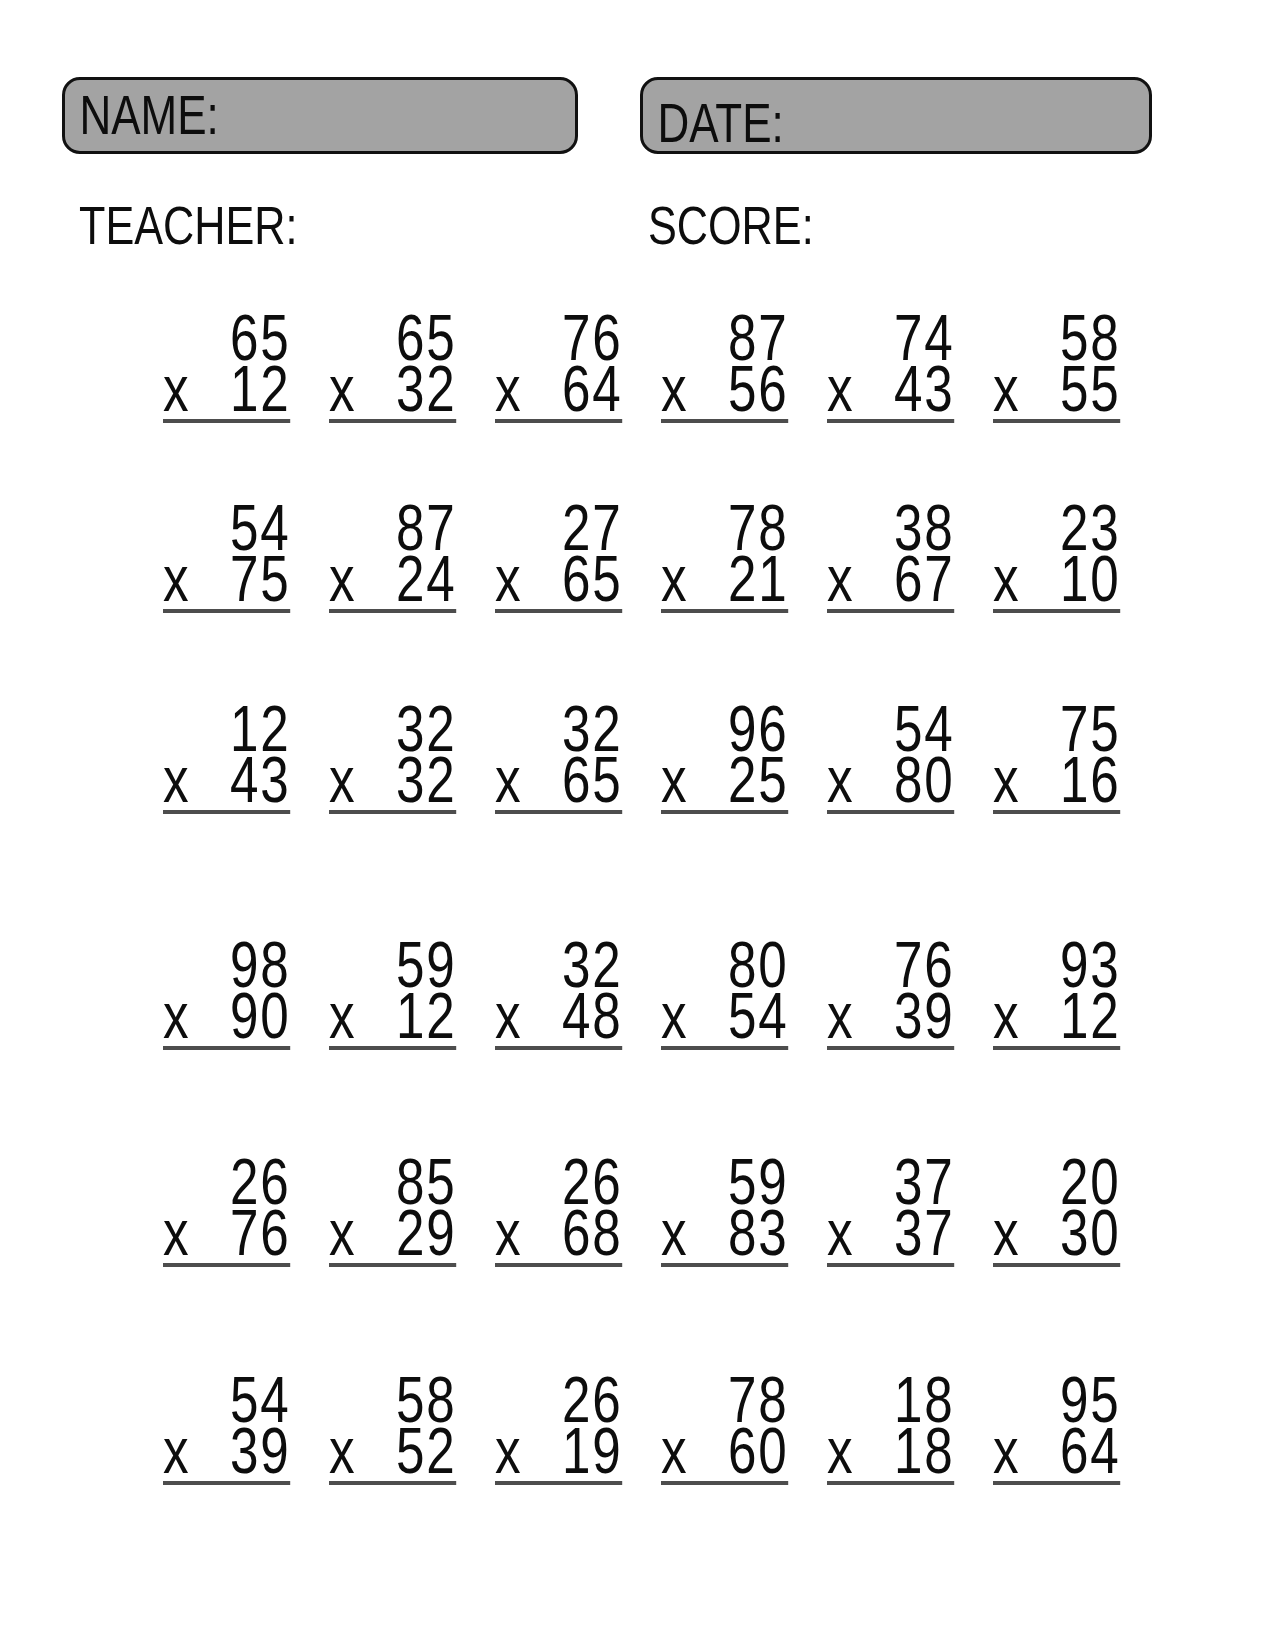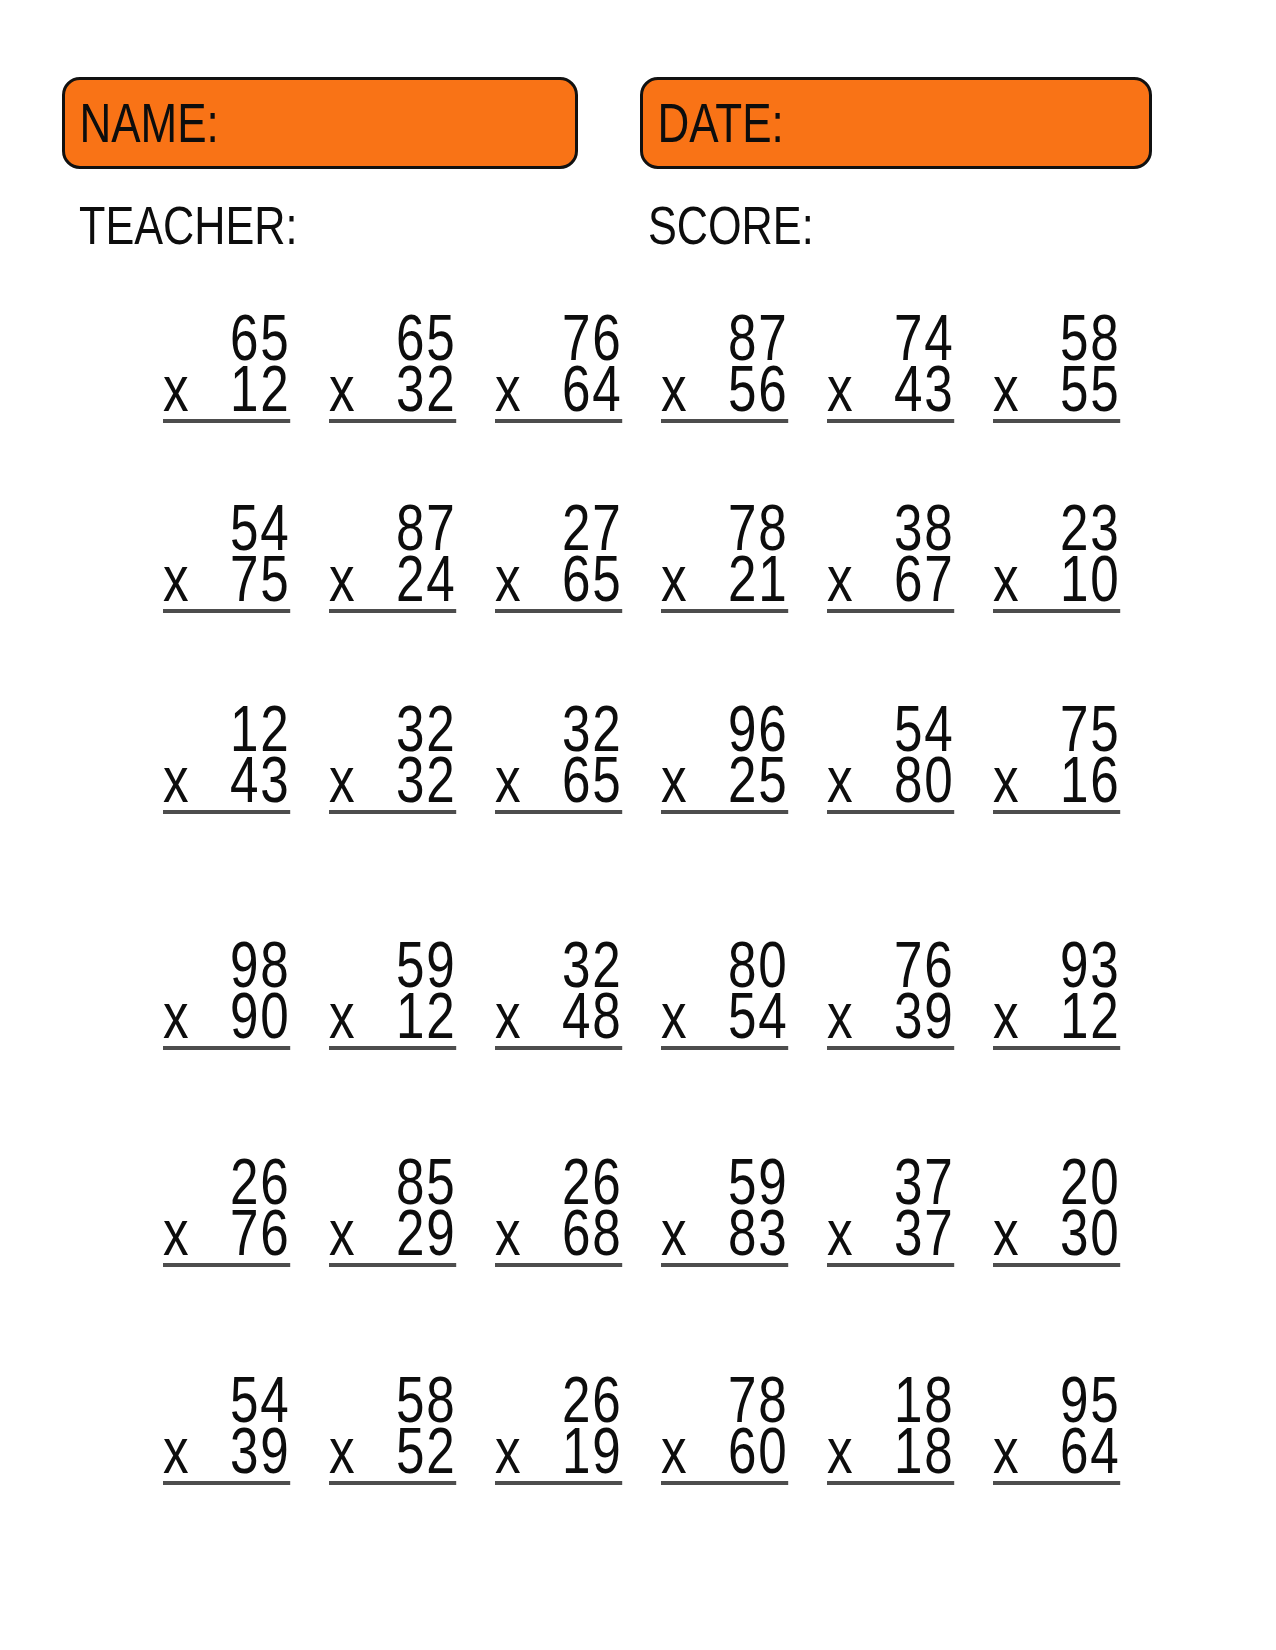--- a/index.html
+++ b/index.html
@@ -14,30 +14,30 @@
     background: #ffffff;
     font-family: "Liberation Sans", "DejaVu Sans", sans-serif;
     color: #0d0d0d;
     overflow: hidden;
   }
 
   
   .field-box {
     position: absolute;
     top: 77px;
-    height: 92px;
+    height: 77px;
     border: 3px solid #111111;
     border-radius: 18px;
     box-sizing: border-box;
     display: flex;
     align-items: center;
-    background: #f97316;
+    background: #a3a3a3;
   }
   .field-box.name { left: 62px;  width: 516px; }
-  .field-box.date { left: 640px; width: 512px; }
+  .field-box.date { left: 640px; width: 512px; align-items: flex-end; }
 
   .hdr-label {
     display: inline-block;
     font-size: 55px;
     line-height: 1;
     white-space: nowrap;
     transform: scaleX(0.8);
     transform-origin: left center;
     padding-left: 18px;
     color: #0d0d0d;

